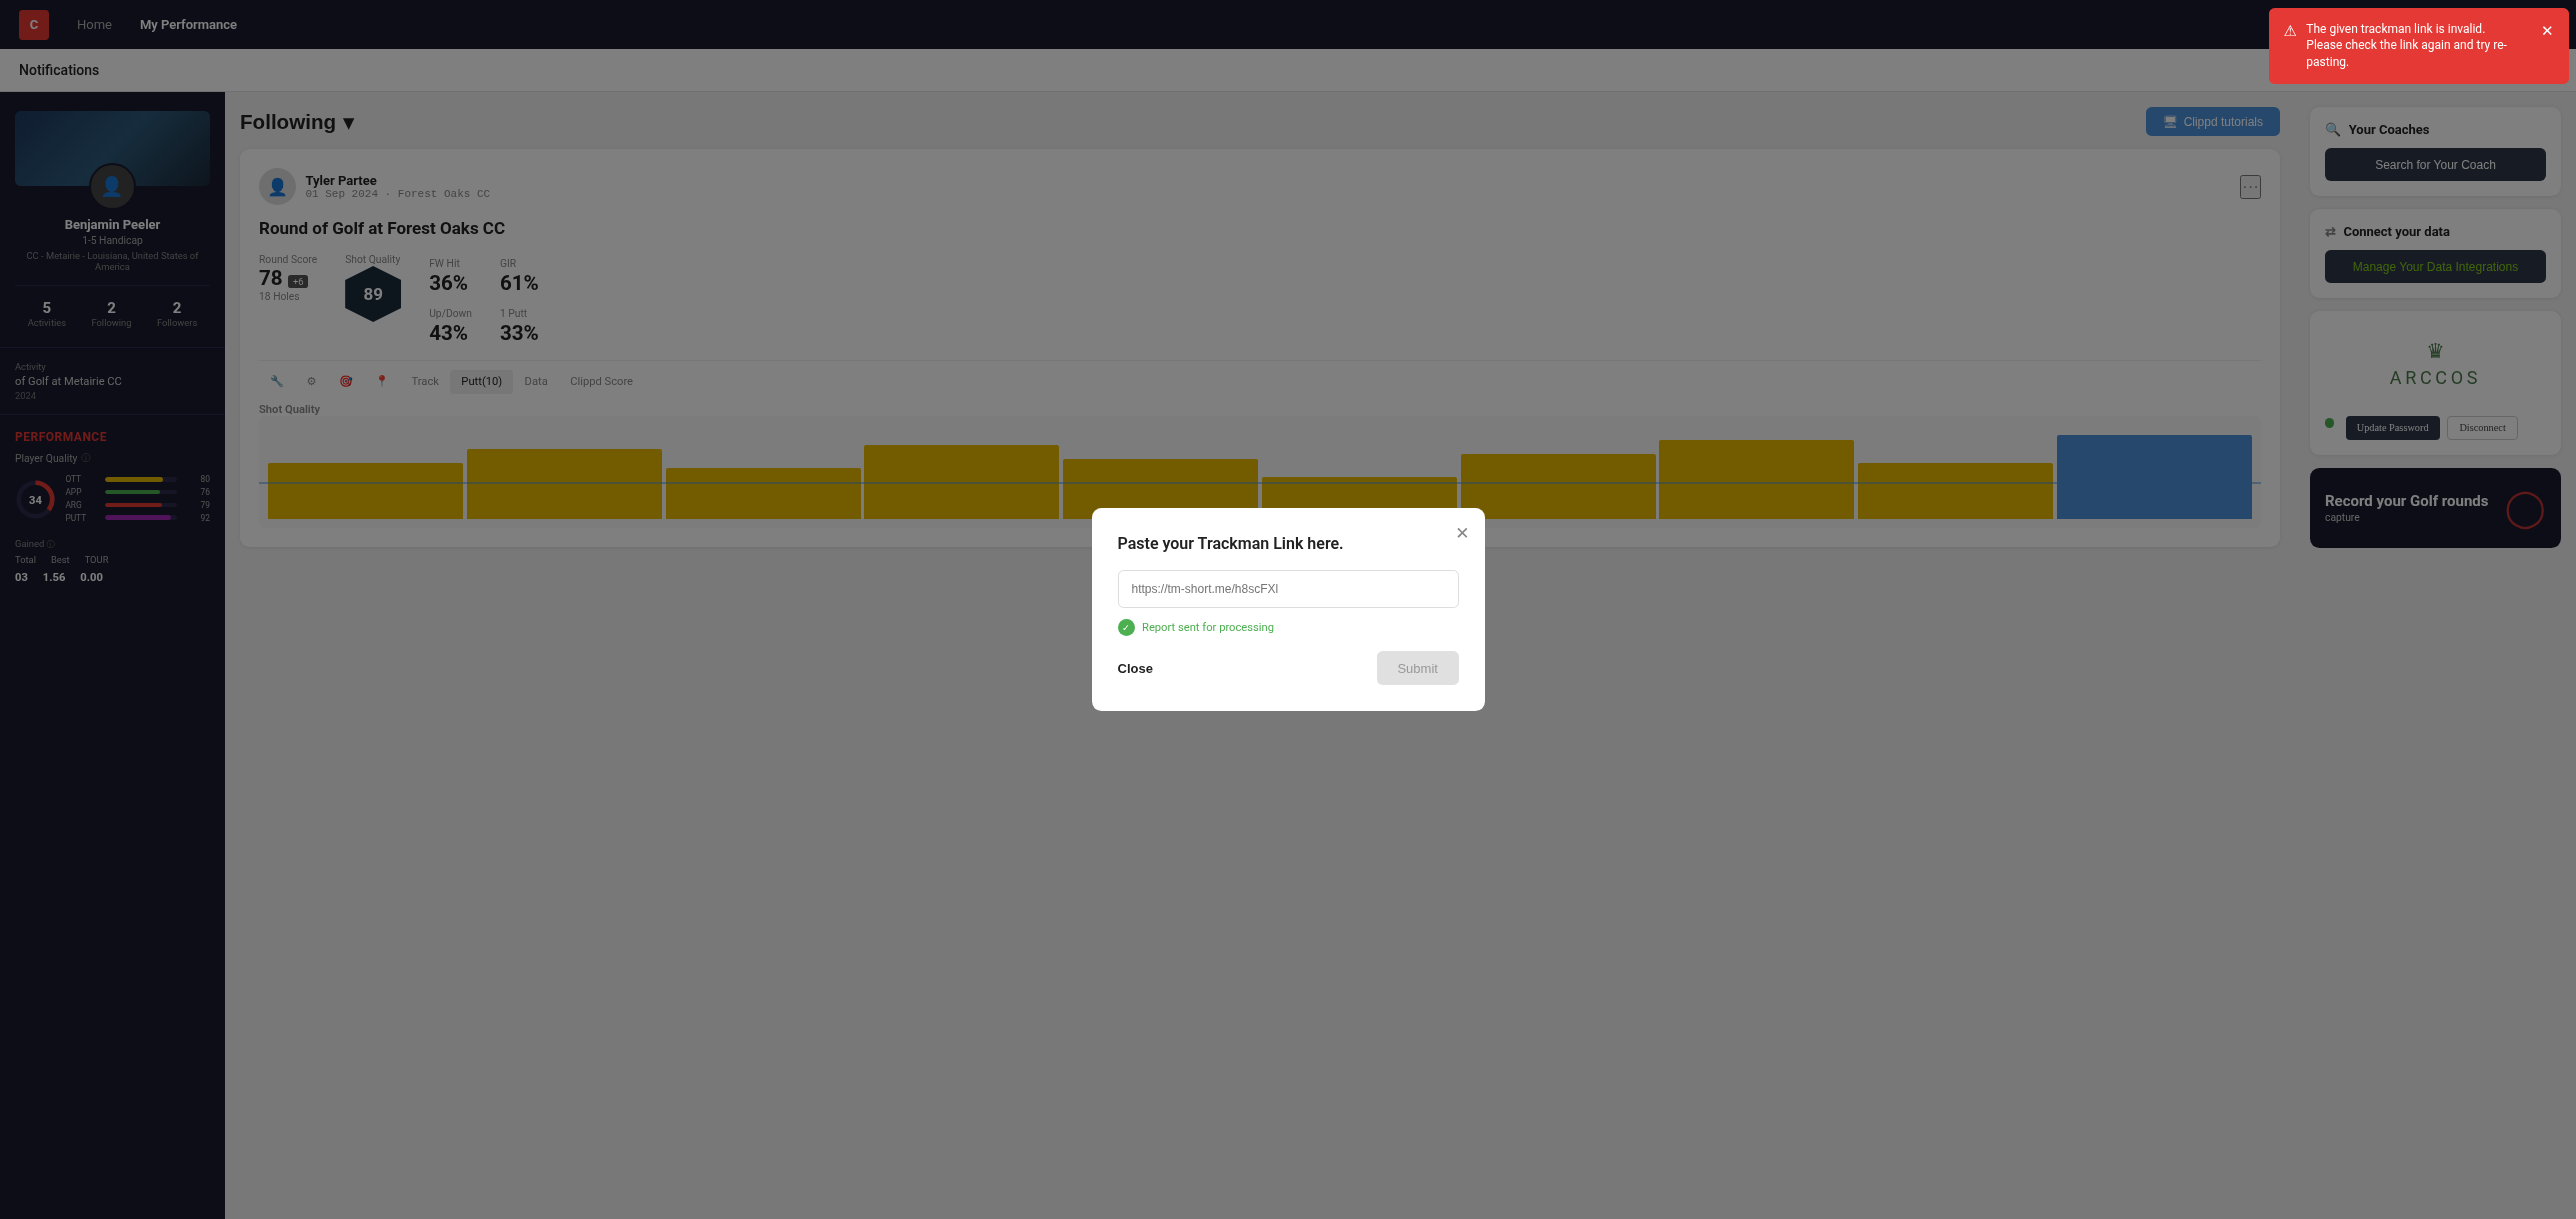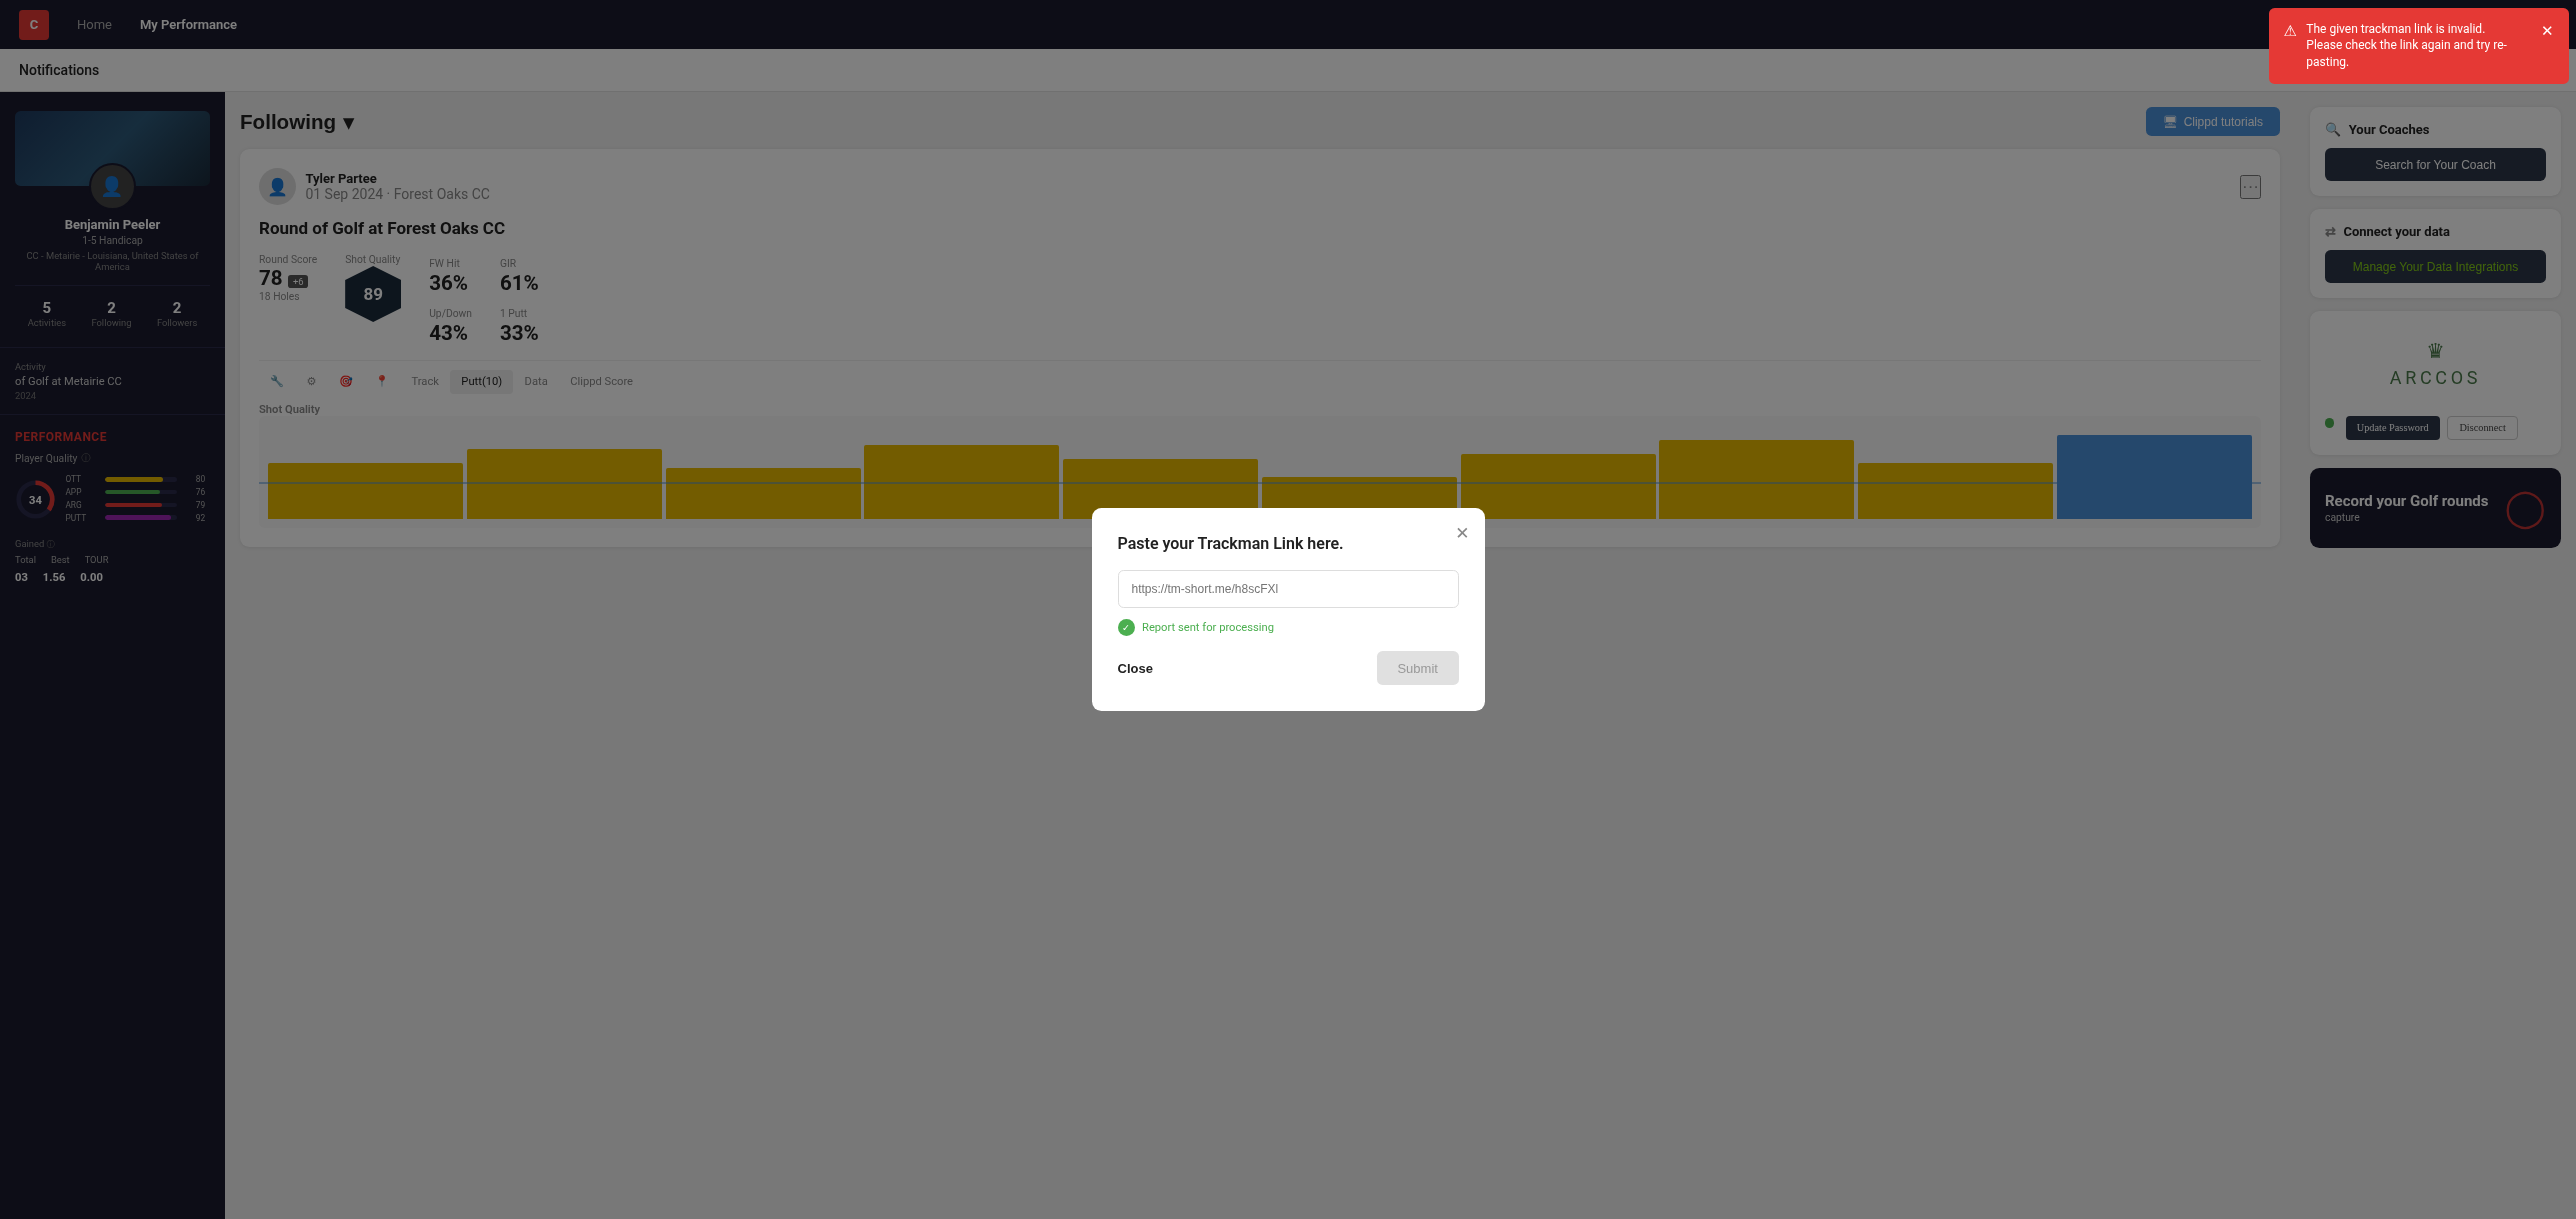--- a/index.html
+++ b/index.html
@@ -255,21 +255,21 @@
     .bar-fill {
       height: 100%;
       border-radius: 2.8px;
     }
     .bar-ott { background: #e6b800; }
     .bar-app { background: #4caf50; }
     .bar-arg { background: #e53935; }
     .bar-putt { background: #9c27b0; }
     .bar-value {
       width: 19px;
-      text-align: center;
+      text-align: right;
       font-size: 8.4px;
     }
 
     
     .main-content {
       flex: 1;
       overflow-y: auto;
       background: #f0f0f0;
       padding: 15px;
     }
@@ -334,22 +334,23 @@
       justify-content: center;
       color: #888;
       font-size: 17px;
     }
     .feed-user-name {
       font-weight: 700;
       font-size: 13px;
       color: #222;
     }
     .feed-user-meta {
-      font-size: 14px;
-      color: #888;
+      font-size: 11px;
+      color: #888;
+      font-family: Liberation Mono, monospace;
     }
     .feed-more {
       color: #888;
       cursor: pointer;
       font-size: 17px;
     }
     .feed-title {
       font-size: 17px;
       font-weight: 700;
       color: #222;

